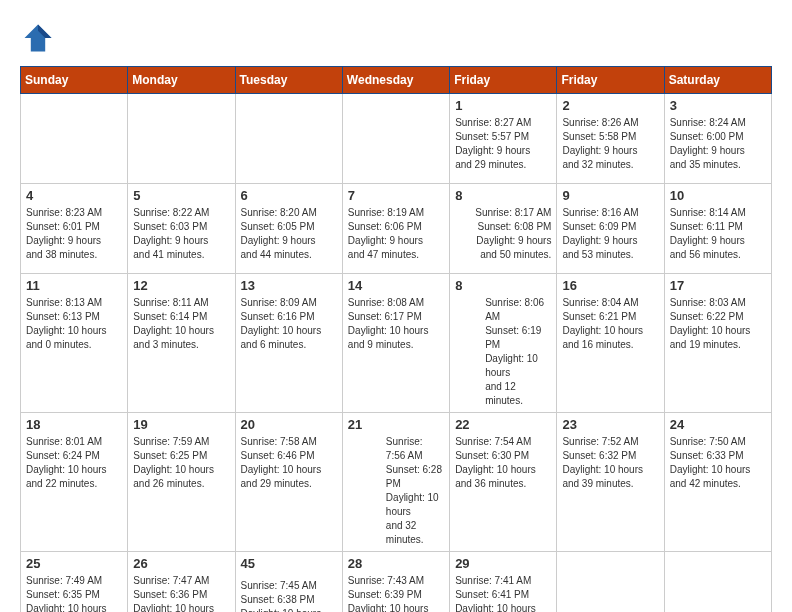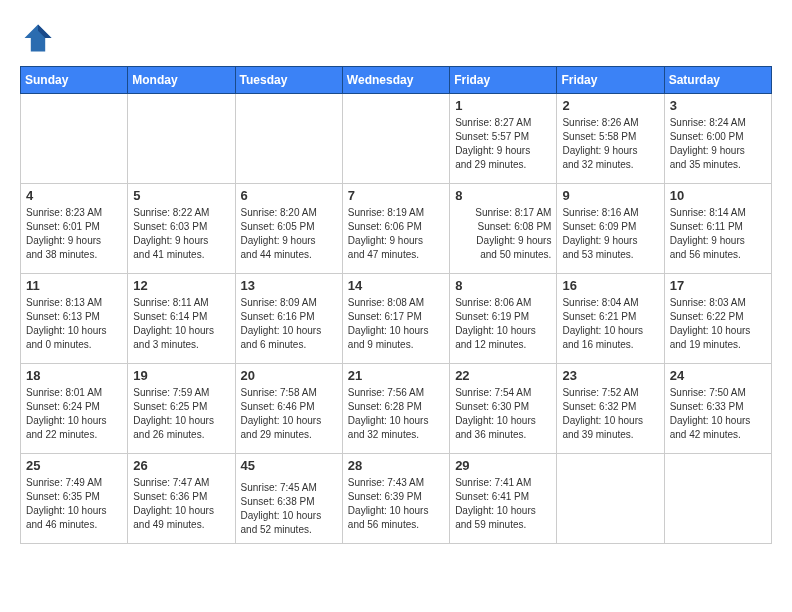--- a/index.html
+++ b/index.html
@@ -43,21 +43,21 @@
     .location {
       font-size: 16px;
       color: #555;
     }
     .calendar {
       width: 100%;
       border-collapse: collapse;
       font-size: 11px;
     }
     .calendar thead th {
-      background: #3b82f6;
+      background: #c2410c;
       color: #fff;
       padding: 6px 4px;
       text-align: left;
       font-size: 12px;
       font-weight: bold;
       border: 1px solid #1a4a8a;
     }
     .calendar tbody td {
       border: 1px solid #ccc;
       padding: 4px 5px;
@@ -223,21 +223,21 @@
         </td>
         <td>
           <span class="day-number">14</span>
           <div class="day-info" style="white-space: pre-line;">Sunrise: 8:08 AM
 Sunset: 6:17 PM
 Daylight: 10 hours
 and 9 minutes.</div>
         </td>
         <td>
           <span class="day-number">8</span>
-          <div class="day-info" style="white-space: pre-line;">Sunrise: 8:06 AM
+          <div class="day-info" style="white-space: pre-line; margin-left: 30px;">Sunrise: 8:06 AM
 Sunset: 6:19 PM
 Daylight: 10 hours
 and 12 minutes.</div>
         </td>
         <td>
           <span class="day-number">16</span>
           <div class="day-info" style="white-space: pre-line;">Sunrise: 8:04 AM
 Sunset: 6:21 PM
 Daylight: 10 hours
 and 16 minutes.</div>
@@ -267,21 +267,21 @@
         </td>
         <td>
           <span class="day-number">20</span>
           <div class="day-info" style="white-space: pre-line;">Sunrise: 7:58 AM
 Sunset: 6:46 PM
 Daylight: 10 hours
 and 29 minutes.</div>
         </td>
         <td>
           <span class="day-number">21</span>
-          <div class="day-info" style="white-space: pre-line;">Sunrise: 7:56 AM
+          <div class="day-info" style="white-space: pre-line; margin-left: 38px;">Sunrise: 7:56 AM
 Sunset: 6:28 PM
 Daylight: 10 hours
 and 32 minutes.</div>
         </td>
         <td>
           <span class="day-number">22</span>
           <div class="day-info" style="white-space: pre-line;">Sunrise: 7:54 AM
 Sunset: 6:30 PM
 Daylight: 10 hours
 and 36 minutes.</div>

